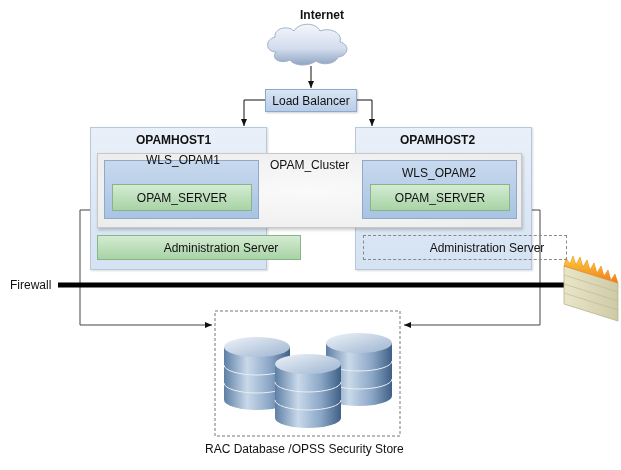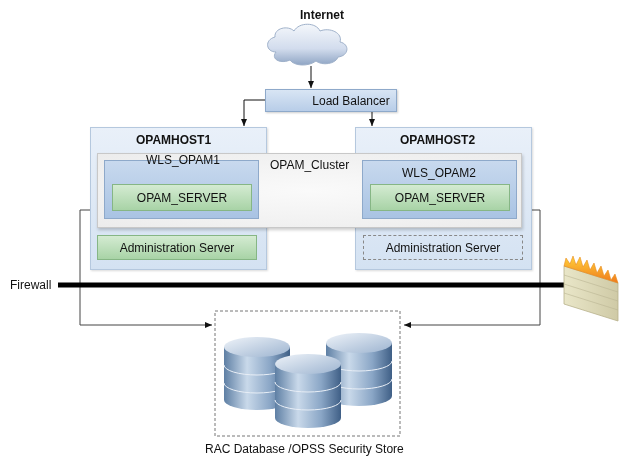--- a/index.html
+++ b/index.html
@@ -8,21 +8,21 @@
   .label { position:absolute; font-size:12px; white-space:nowrap; }
   .bold { font-weight:bold; }
   .host { position:absolute; background:linear-gradient(180deg,#e9f0f9 0%,#d4e2f2 100%);
           border:1px solid #b5c8de; box-shadow:1px 1px 2px rgba(0,0,0,0.15); }
   .cluster { position:absolute; background:radial-gradient(ellipse at center,#fafafa 0%,#ececec 100%);
              border:1px solid #c8c8c8; box-shadow:1px 2px 3px rgba(0,0,0,0.2); }
   .wls { position:absolute; background:linear-gradient(180deg,#c8d9ee 0%,#a9c3e3 100%);
          border:1px solid #8ea9ca; }
   .server { position:absolute; background:linear-gradient(180deg,#d4ebd2 0%,#a8d3a6 100%);
             border:1px solid #86b685; display:flex; align-items:center; justify-content:center; font-size:12px; }
-  .admin { position:absolute; display:flex; align-items:center; justify-content:center; font-size:12px; }
+  .admin { position:absolute; display:flex; align-items:center; justify-content:center; font-size:12px;padding-left:44px; }
   .lb { position:absolute; background:linear-gradient(180deg,#d8e5f4 0%,#b8cde8 100%);
         border:1px solid #8ea9ca; display:flex; align-items:center; justify-content:center; font-size:12px;
         box-shadow:1px 1px 2px rgba(0,0,0,0.2); }
   svg { position:absolute; left:0; top:0; }
 </style>
 </head>
 <body>
 
 <svg width="621" height="470">
   <defs>
@@ -94,21 +94,21 @@
   <g>
     <path d="M275,364 L275,418 A33,10 0 0 0 341,418 L341,364 Z" fill="url(#dbSide)"></path>
     <path d="M275,382 A33,10 0 0 0 341,382" fill="none" stroke="#e8eef6" stroke-width="1"></path>
     <path d="M275,400 A33,10 0 0 0 341,400" fill="none" stroke="#e8eef6" stroke-width="1"></path>
     <ellipse cx="308" cy="364" rx="33" ry="10" fill="url(#dbTop)"></ellipse>
   </g>
 </svg>
 
 <div class="label bold" style="left:300px;top:8px;font-size:12px;">Internet</div>
 
-<div class="lb" style="left:265px;top:89px;width:90px;height:21px;padding-left:40px;">Load Balancer</div>
+<div class="lb" style="left:265px;top:89px;width:90px;height:21px;">Load Balancer</div>
 
 <div class="host" style="left:90px;top:127px;width:175px;height:141px;"></div>
 <div class="label bold" style="left:136px;top:133px;">OPAMHOST1</div>
 
 <div class="host" style="left:355px;top:127px;width:175px;height:141px;"></div>
 <div class="label bold" style="left:400px;top:133px;">OPAMHOST2</div>
 
 <div class="cluster" style="left:97px;top:153px;width:423px;height:73px;"></div>
 <div class="label" style="left:270px;top:158px;">OPAM_Cluster</div>
 

